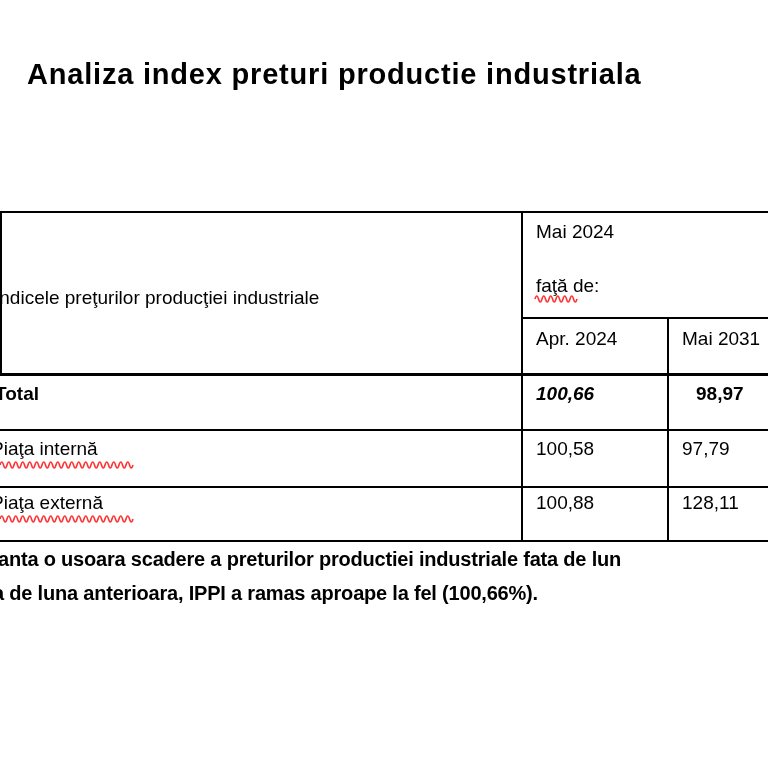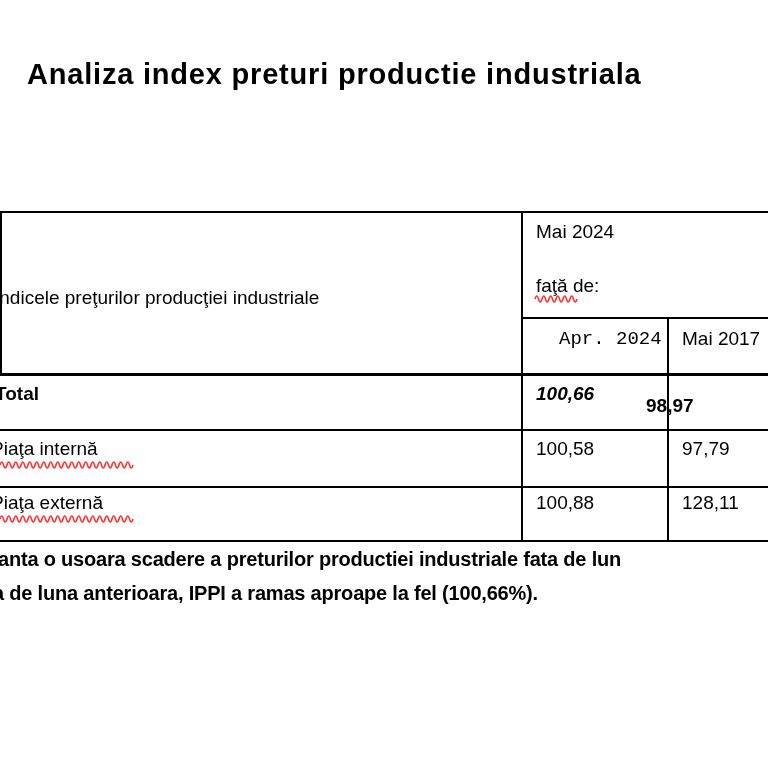--- a/index.html
+++ b/index.html
@@ -40,26 +40,26 @@
   <div class="vline" style="left:667px;top:317px;width:2px;height:225px;"></div>
 
   <div class="abs cell-text" style="left:-6px;top:287px;">Indicele preţurilor producţiei industriale</div>
 
   <div class="abs cell-text" style="left:536px;top:221px;">Mai 2024</div>
   <div class="abs cell-text" style="left:536px;top:275px;">faţă de:</div>
   <svg class="squiggle" style="left: 535px; top: 294px; height: 8px; width: 37px;" viewBox="0 0 37 8">
       <path d="M0,5 q1.75,-6 3.5,0 q1.75,6 3.5,0 q1.75,-6 3.5,0 q1.75,6 3.5,0 q1.75,-6 3.5,0 q1.75,6 3.5,0 q1.75,-6 3.5,0 q1.75,6 3.5,0 q1.75,-6 3.5,0 q1.75,6 3.5,0 q1.75,-6 3.5,0 q1.75,6 3.5,0" fill="none" stroke="#ff3333" stroke-width="1.6"></path>
     </svg>
 
-  <div class="abs cell-text" style="left:559px;top:328px;font-family:Liberation Mono, monospace;">Apr. 2024</div>
-  <div class="abs cell-text" style="left:682px;top:328px;">Mai 2017</div>
+  <div class="abs cell-text" style="left:536px;top:328px;">Apr. 2024</div>
+  <div class="abs cell-text" style="left:682px;top:328px;">Mai 2031</div>
 
   <div class="abs cell-text bold" style="left:-5px;top:383px;">Total</div>
   <div class="abs cell-text bold" style="left:536px;top:383px;font-style:italic;">100,66</div>
-  <div class="abs cell-text bold" style="left:646px;top:383px;margin-top:12px;">98,97</div>
+  <div class="abs cell-text bold" style="left:696px;top:383px;">98,97</div>
 
   <div class="abs cell-text" style="left:-9px;top:438px;">Piaţa internă</div>
   <svg class="squiggle" style="left: 0px; top: 460px; height: 8px; width: 127px;" viewBox="0 0 127 8">
       <path d="M0,5 q1.75,-6 3.5,0 q1.75,6 3.5,0 q1.75,-6 3.5,0 q1.75,6 3.5,0 q1.75,-6 3.5,0 q1.75,6 3.5,0 q1.75,-6 3.5,0 q1.75,6 3.5,0 q1.75,-6 3.5,0 q1.75,6 3.5,0 q1.75,-6 3.5,0 q1.75,6 3.5,0 q1.75,-6 3.5,0 q1.75,6 3.5,0 q1.75,-6 3.5,0 q1.75,6 3.5,0 q1.75,-6 3.5,0 q1.75,6 3.5,0 q1.75,-6 3.5,0 q1.75,6 3.5,0 q1.75,-6 3.5,0 q1.75,6 3.5,0 q1.75,-6 3.5,0 q1.75,6 3.5,0 q1.75,-6 3.5,0 q1.75,6 3.5,0 q1.75,-6 3.5,0 q1.75,6 3.5,0 q1.75,-6 3.5,0 q1.75,6 3.5,0 q1.75,-6 3.5,0 q1.75,6 3.5,0 q1.75,-6 3.5,0 q1.75,6 3.5,0 q1.75,-6 3.5,0 q1.75,6 3.5,0 q1.75,-6 3.5,0 q1.75,6 3.5,0" fill="none" stroke="#ff3333" stroke-width="1.6"></path>
     </svg>
   <div class="abs cell-text" style="left:536px;top:438px;">100,58</div>
   <div class="abs cell-text" style="left:682px;top:438px;">97,79</div>
 
   <div class="abs cell-text" style="left:-9px;top:492px;">Piaţa externă</div>
   <svg class="squiggle" style="left: 0px; top: 514px; height: 8px; width: 130px;" viewBox="0 0 130 8">

